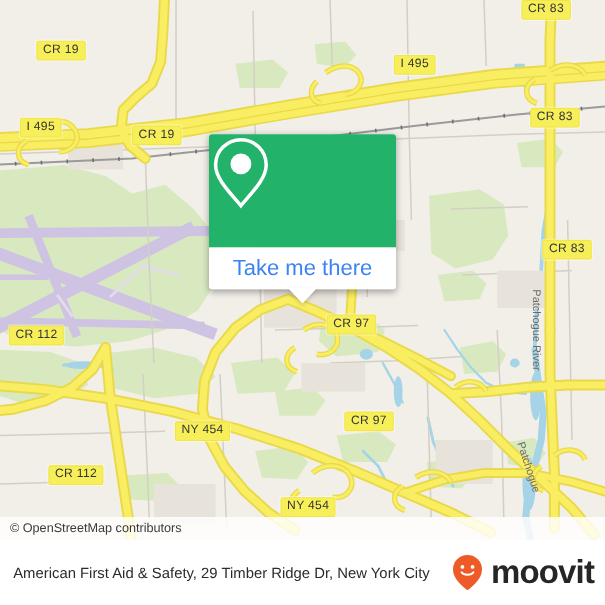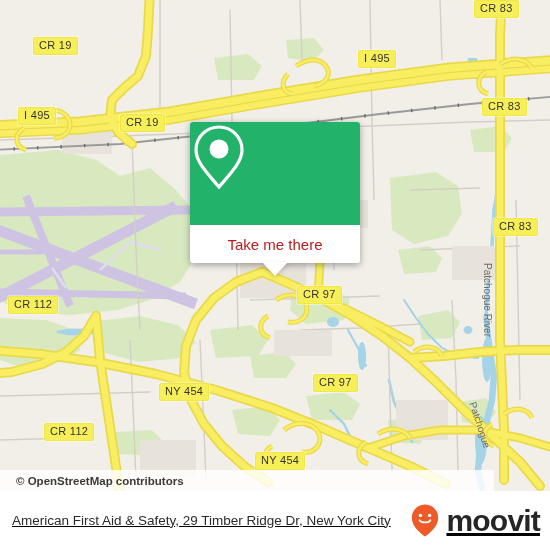--- a/index.html
+++ b/index.html
@@ -64,58 +64,56 @@
     display: flex; align-items: center; justify-content: center;
   }
   #popup-body {
     background: #ffffff;
     height: 38px;
     border-radius: 0 0 3px 3px;
     display: flex; align-items: center; justify-content: center;
     position: relative;
   }
   #popup-label {
-    color: #b91c1c;
-    font-size: 15px;
+    color: #3b82f6;
+    font-size: 20px;
   }
   #popup-tail {
     position: absolute;
     left: 50%; bottom: -13px;
     margin-left: -13px;
     width: 0; height: 0;
     border-left: 13px solid transparent;
     border-right: 13px solid transparent;
     border-top: 14px solid #ffffff;
     filter: drop-shadow(0 2px 2px rgba(0,0,0,0.18));
   }
 
   
   #attribution {
     position: absolute;
     left: 0; bottom: 0;
-    width: 494px;
+    width: 550px;
     height: 21px;
     background: rgba(255,255,255,0.82);
     display: flex; align-items: center;
-    padding-left: 16px;
+    padding-left: 9px;
     font-size: 11.5px;
     color: #3a3a3a;
     z-index: 30;
-    font-weight: bold;
   }
 
   
   #footer {
     position: absolute;
     left: 0; top: 491px;
     width: 550px; height: 59px;
     background: #ffffff;
     display: flex; align-items: center;
     padding: 0 10px 0 12px;
-    text-decoration: underline;
   }
   #footer-title {
     flex: 1 1 auto;
     font-size: 13.5px;
     line-height: 18px;
     color: #2b2b2b;
     padding-right: 6px;
   }
   #brand {
     flex: 0 0 auto;

